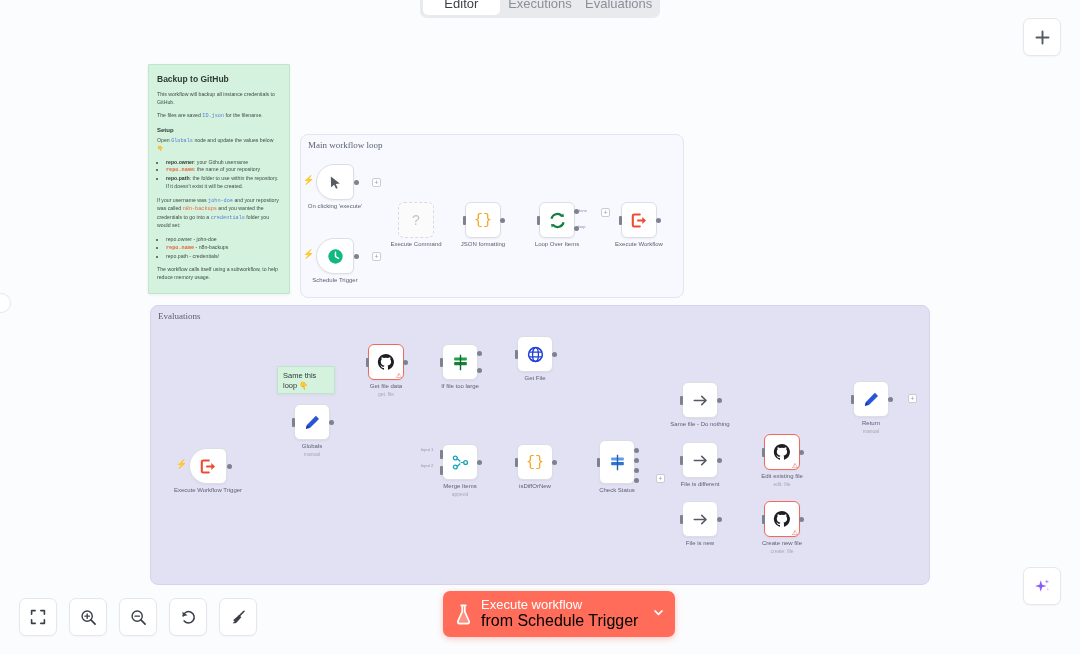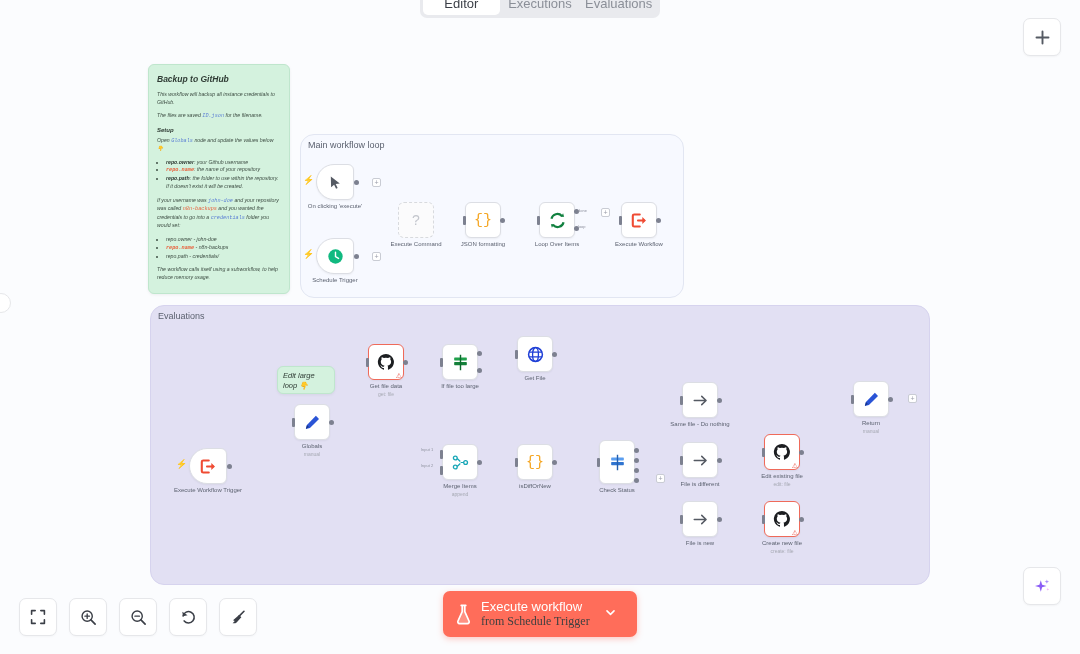--- a/index.html
+++ b/index.html
@@ -38,23 +38,22 @@
 
   
   #left-handle {
     position: absolute; left: -9px; top: 293px;
     width: 20px; height: 20px; border-radius: 50%;
     background: #fff; border: 1px solid #e6e7ea;
   }
 
   
   .sticky {
-    position: absolute; border-radius: 6px;
+    position: absolute; border-radius: 1px;
     box-shadow: 0 1px 3px rgba(0,0,0,.06);
-    font-style: italic;
   }
   #sticky-backup {
     left: 148px; top: 64px; width: 142px; height: 230px;
     background: #d4f2de; border: 1px solid #bfe6cd;
     padding: 9px 8px 6px 8px;
     color: #3a4a40; overflow: hidden;
   }
   #sticky-backup h3 { font-size: 8.5px; font-weight: bold; color: #2f3b34; margin-bottom: 7px; }
   #sticky-backup p  { font-size: 5.2px; line-height: 1.45; margin-bottom: 6px; color: #3f4f45; }
   #sticky-backup h4 { font-size: 6px; font-weight: bold; margin: 2px 0 4px 0; color: #2f3b34; }
@@ -67,21 +66,21 @@
 
   #sticky-edit {
     left: 277px; top: 366px; width: 58px; height: 28px;
     background: #d4f2de; border: 1px solid #bfe6cd;
     padding: 4px 5px; color: #2f3b34;
     font-size: 7.5px; line-height: 1.35; font-weight: 500;
   }
 
   
   .group {
-    position: absolute; border-radius: 14px;
+    position: absolute; border-radius: 8px; font-family: Liberation Serif, serif;
   }
   #group-main {
     left: 300px; top: 134px; width: 384px; height: 164px;
     background: #f7f9ff; border: 1px solid #e2e6f2;
   }
   #group-sub {
     left: 150px; top: 305px; width: 780px; height: 280px;
     background: #e2e0f3; border: 1px solid #d6d3ee;
   }
   .group-title {
@@ -149,21 +148,21 @@
   
   #execute-workflow-button {
     position: absolute; left: 443px; top: 591px;
     height: 46px; min-width: 194px;
     background: #ff6d5a; border-radius: 7px;
     display: flex; align-items: center; padding: 0 10px 0 12px;
     color: #fff; box-shadow: 0 2px 6px rgba(255,109,90,.35);
   }
   #execute-workflow-button .labels { margin-left: 9px; line-height: 1.12; }
   #execute-workflow-button .l1 { font-size: 13px; }
-  #execute-workflow-button .l2 { font-size: 12px; color: #404040; font-family: Liberation Serif, serif; }
+  #execute-workflow-button .l2 { font-size: 16px; color: #000000; }
   #execute-workflow-button .chev { margin-left: 14px; font-size: 12px; color: #ffd9d1; }
 
   svg.wires { position: absolute; left: 0; top: 0; width: 1080px; height: 654px; pointer-events: none; }
   svg.wires path { fill: none; stroke: #8d90a0; stroke-width: 1; }
 </style>
 </head>
 <body>
 
 <div id="app">
 
@@ -314,21 +313,21 @@
     </div>
     <div class="port" style="left:35px; top:16px;"></div>
     <div class="node-label">Execute Workflow</div>
   </div>
 
   <div class="group" id="group-sub">
     <div class="group-title">Evaluations</div>
   </div>
 
   <div class="sticky" id="sticky-edit">
-    <div>Edit large</div>
+    <div>Same this</div>
     <div>loop 👇</div>
   </div>
 
   <div class="node" style="left:189px; top:448px;">
     <div class="bolt" style="left:-13px; top:12px;">⚡</div>
     <div class="node-box trigger">
       <svg width="17" height="17" viewBox="0 0 18 18">
         <path d="M9.3 2.6 H3.4 a1.5 1.5 0 0 0 -1.5 1.5 v9.8 a1.5 1.5 0 0 0 1.5 1.5 h5.9" stroke="#ef4b33" stroke-width="2.2" fill="none" stroke-linecap="round"></path>
         <path d="M7.4 9 h6.6" stroke="#ef4b33" stroke-width="2.2" stroke-linecap="round"></path>
         <path d="M12.0 5.4 L15.8 9 L12.0 12.6 Z" fill="#ef4b33"></path>

